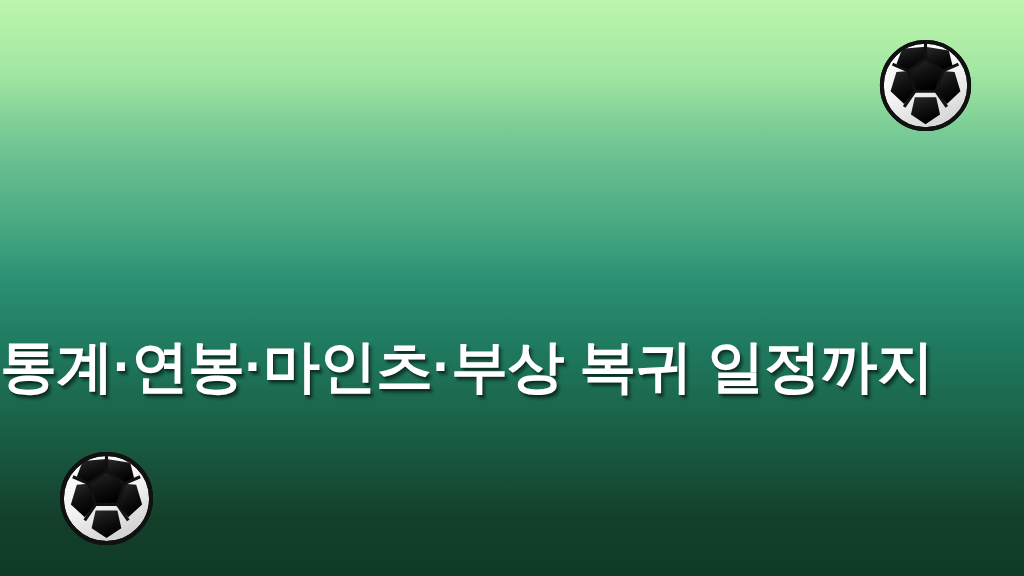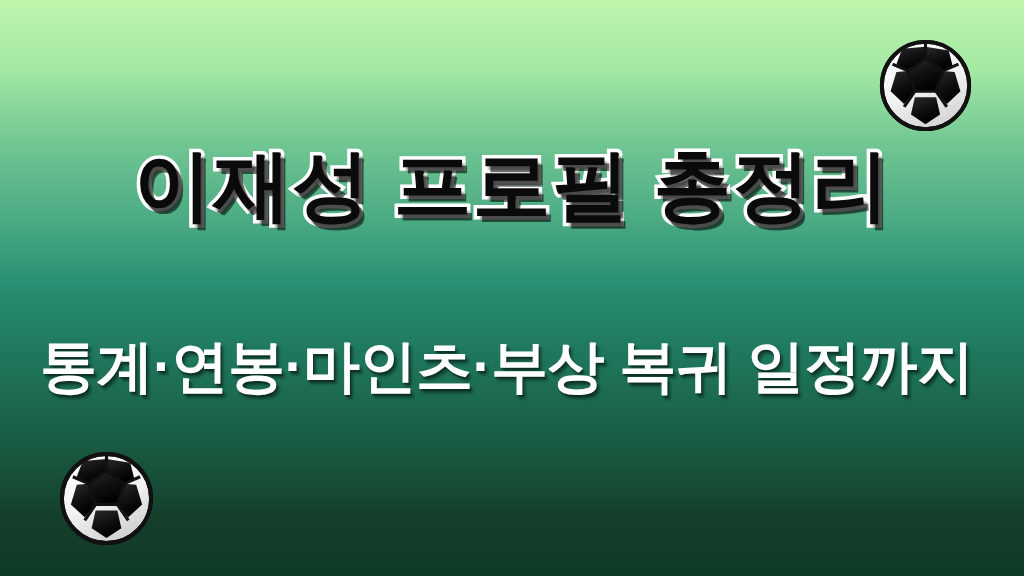--- a/index.html
+++ b/index.html
@@ -76,21 +76,20 @@
     white-space: nowrap;
   }
 
   
   #subtitle-block {
     position: absolute;
     top: 334px;
     left: 0;
     width: 926px;
     text-align: center;
-    padding-left: 40px;
   }
 
   .subtitle-text {
     display: inline-block;
     font-size: 57px;
     font-weight: bold;
     letter-spacing: -0.5px;
     line-height: 1.15;
     color: #ffffff;
     text-shadow:
@@ -135,23 +134,20 @@
         <line x1="50" y1="22" x2="50" y2="6"></line>
         <line x1="68" y1="35" x2="84" y2="28"></line>
         <line x1="61" y1="56" x2="72" y2="72"></line>
         <line x1="39" y1="56" x2="28" y2="72"></line>
         <line x1="32" y1="35" x2="16" y2="28"></line>
       </g>
       <circle cx="50" cy="50" r="45" fill="none" stroke="#111111" stroke-width="4"></circle>
     </svg>
   </span>
 
-  <div id="title-block">
-    <span class="title-text">이재성 프로필 총정리</span>
-  </div>
 
   <div id="subtitle-block">
     <span class="subtitle-text">통계·연봉·마인츠·부상 복귀 일정까지</span>
   </div>
 
   <span class="ball" id="ball-bottom-left">
     <svg viewBox="0 0 100 100" width="100%" height="100%" aria-hidden="true">
       <defs>
         <linearGradient id="ballShade2" x1="0" y1="0" x2="0.45" y2="1">
           <stop offset="0%" stop-color="#ffffff"></stop>

